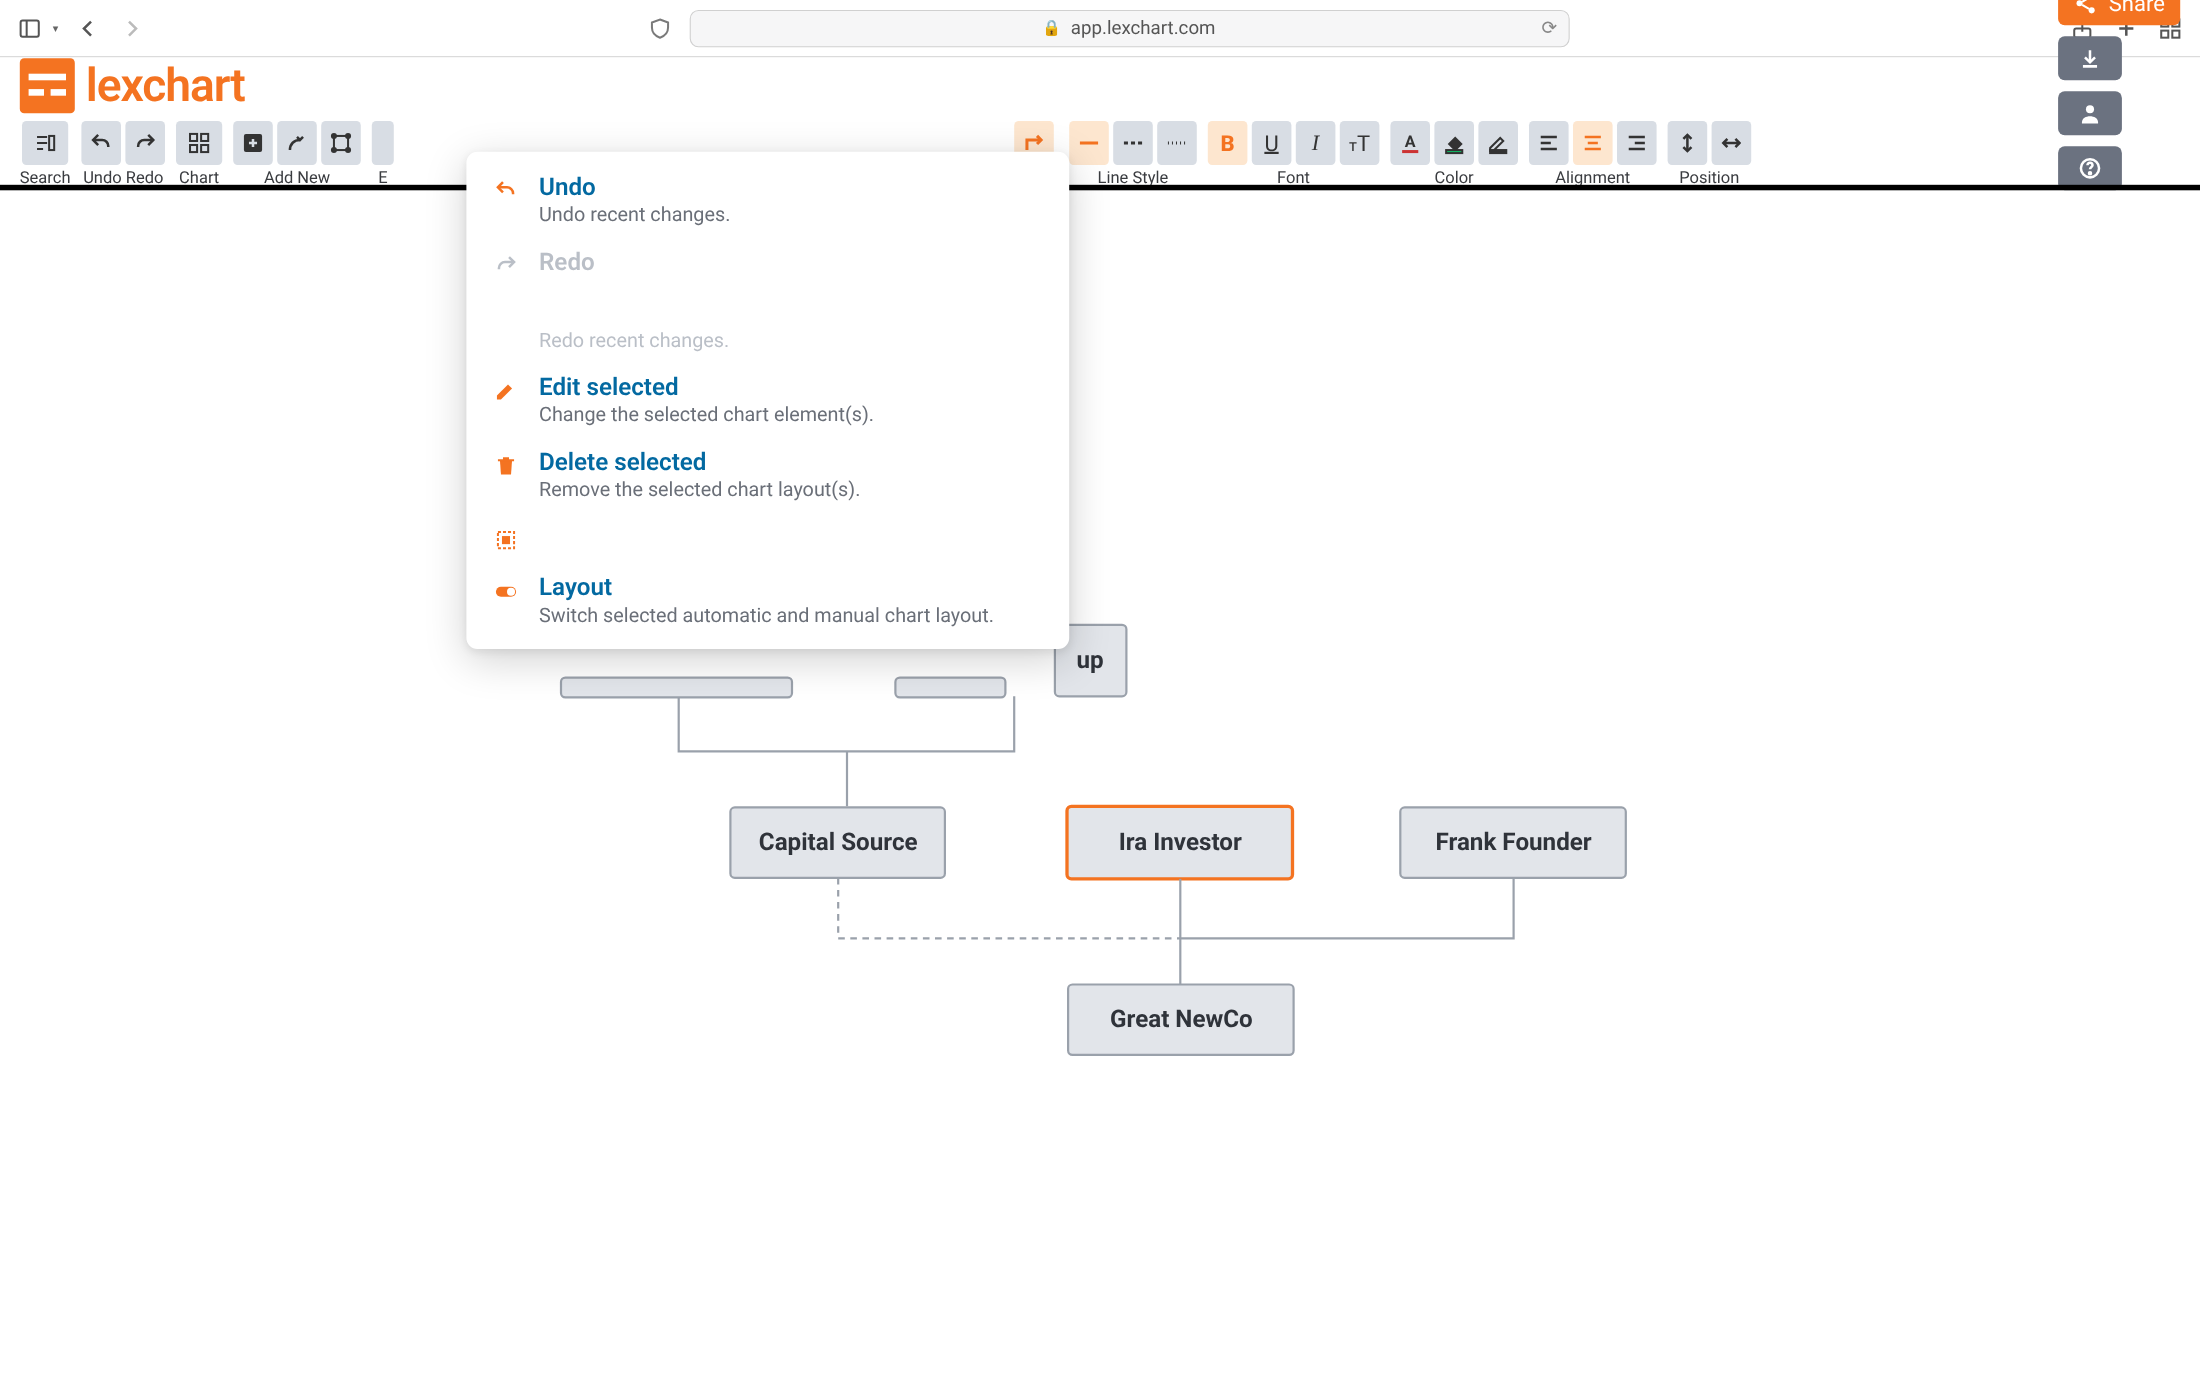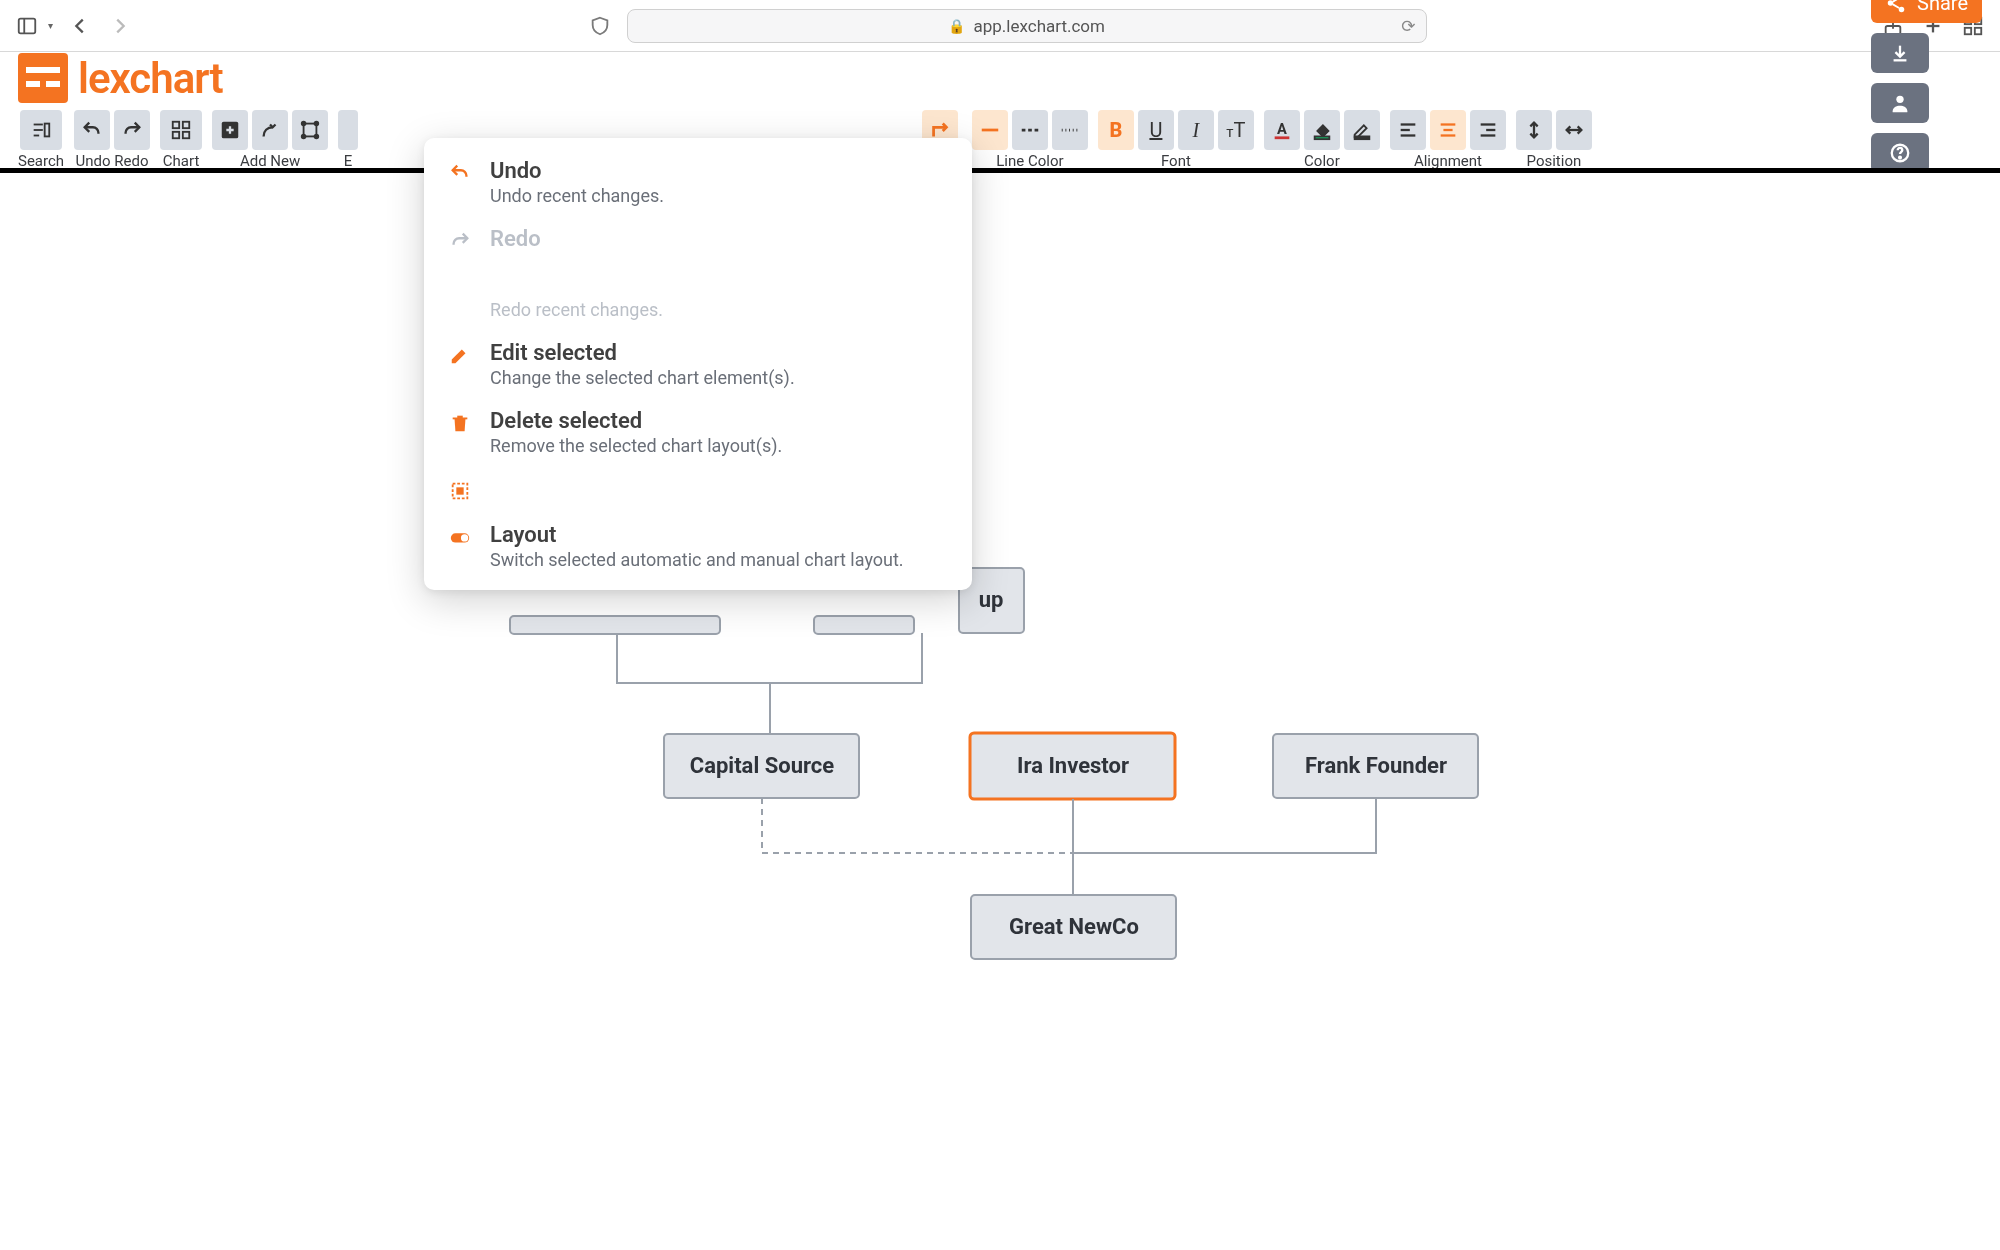--- a/index.html
+++ b/index.html
@@ -72,21 +72,21 @@
   .ntext { font-size:22px; font-weight:700; fill:#2f333a; text-anchor:middle; dominant-baseline:middle; font-family:inherit; }
   .conn { stroke:#9aa1ab; stroke-width:2; fill:none; }
   .conn.dash { stroke-dasharray:6 5; }
 
   
   .dropdown { position:absolute; left:424px; top:138px; width:548px; background:#fff; border-radius:10px; box-shadow:0 10px 38px rgba(0,0,0,0.18), 0 2px 8px rgba(0,0,0,0.08); padding:10px 0; z-index:20; }
   .dd-item { display:flex; gap:16px; padding:10px 22px; cursor:pointer; }
   .dd-item .dd-icon { width:28px; display:flex; align-items:flex-start; justify-content:center; color:var(--orange); font-size:22px; padding-top:4px; }
   .dd-item.disabled .dd-icon { color:var(--disabled); }
   .dd-body { flex:1; }
-  .dd-title { font-size:22px; font-weight:600; color:#404040; }
+  .dd-title { font-size:22px; font-weight:600; color:#0369a1; }
   .dd-item.disabled .dd-title { color:var(--disabled); }
   .dd-desc { font-size:18px; color:#6a6f78; margin-top:2px; }
   .dd-item.disabled .dd-desc { color:var(--disabled);margin-top:48px; }
 
   
   svg.icon { width:22px; height:22px; }
 </style>
 </head>
 <body>
 
@@ -288,21 +288,21 @@
           <svg class="icon" viewBox="0 0 24 24">
             <line x1="3" y1="12" x2="21" y2="12" stroke="currentColor" stroke-width="3" stroke-dasharray="4 3"></line>
           </svg>
         </div>
       <div class="tbtn slim">
           <svg class="icon" viewBox="0 0 24 24">
             <line x1="3" y1="12" x2="21" y2="12" stroke="currentColor" stroke-width="3" stroke-dasharray="1 3"></line>
           </svg>
         </div>
     </div>
-    <div class="tlabel">Line Color</div>
+    <div class="tlabel">Line Style</div>
   </div>
 
   <div class="tgrp">
     <div class="row">
       <div class="tbtn slim sel">
           <span style="font-weight:800">B</span>
         </div>
       <div class="tbtn slim">
           <span style="text-decoration:underline">U</span>
         </div>

